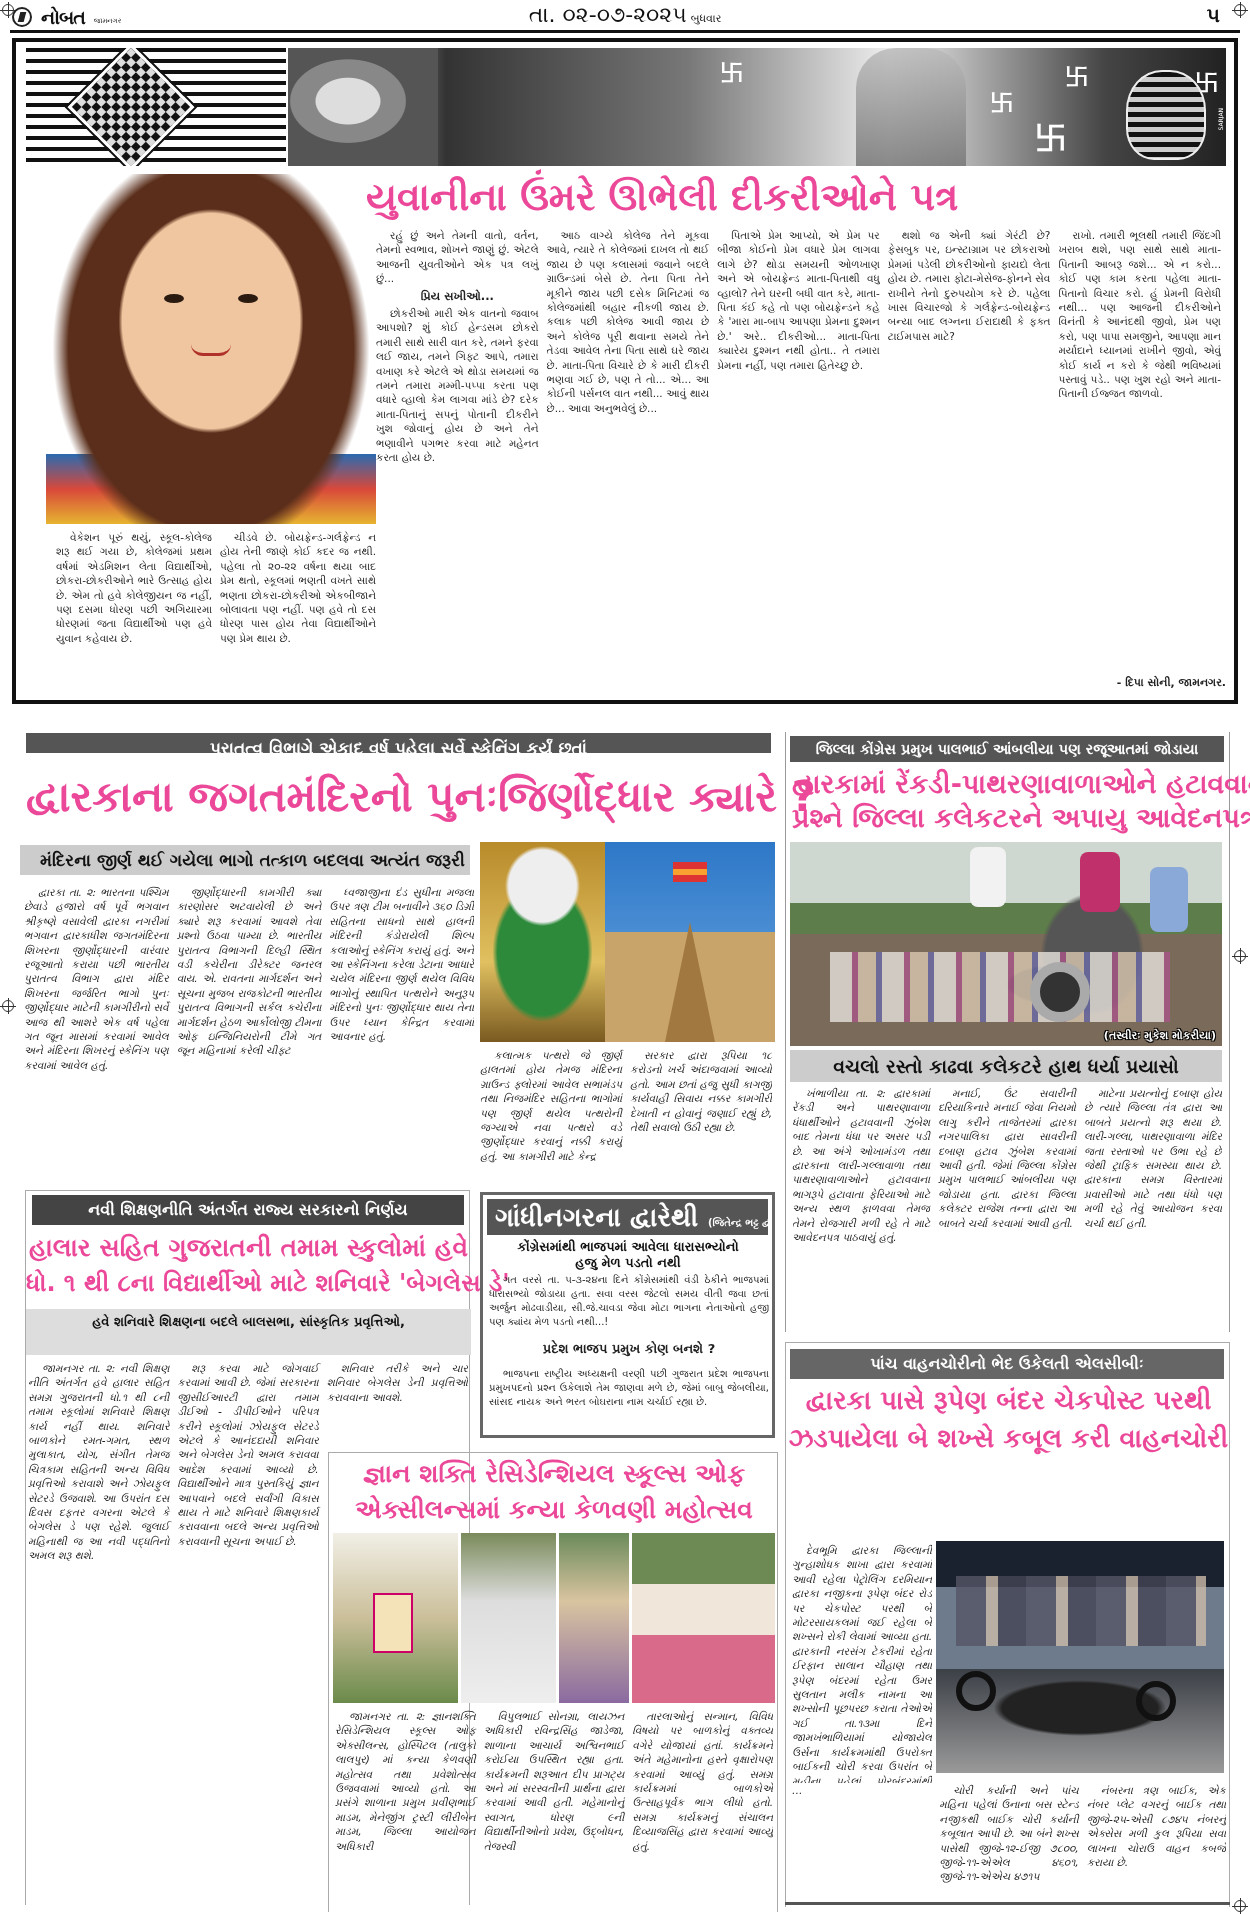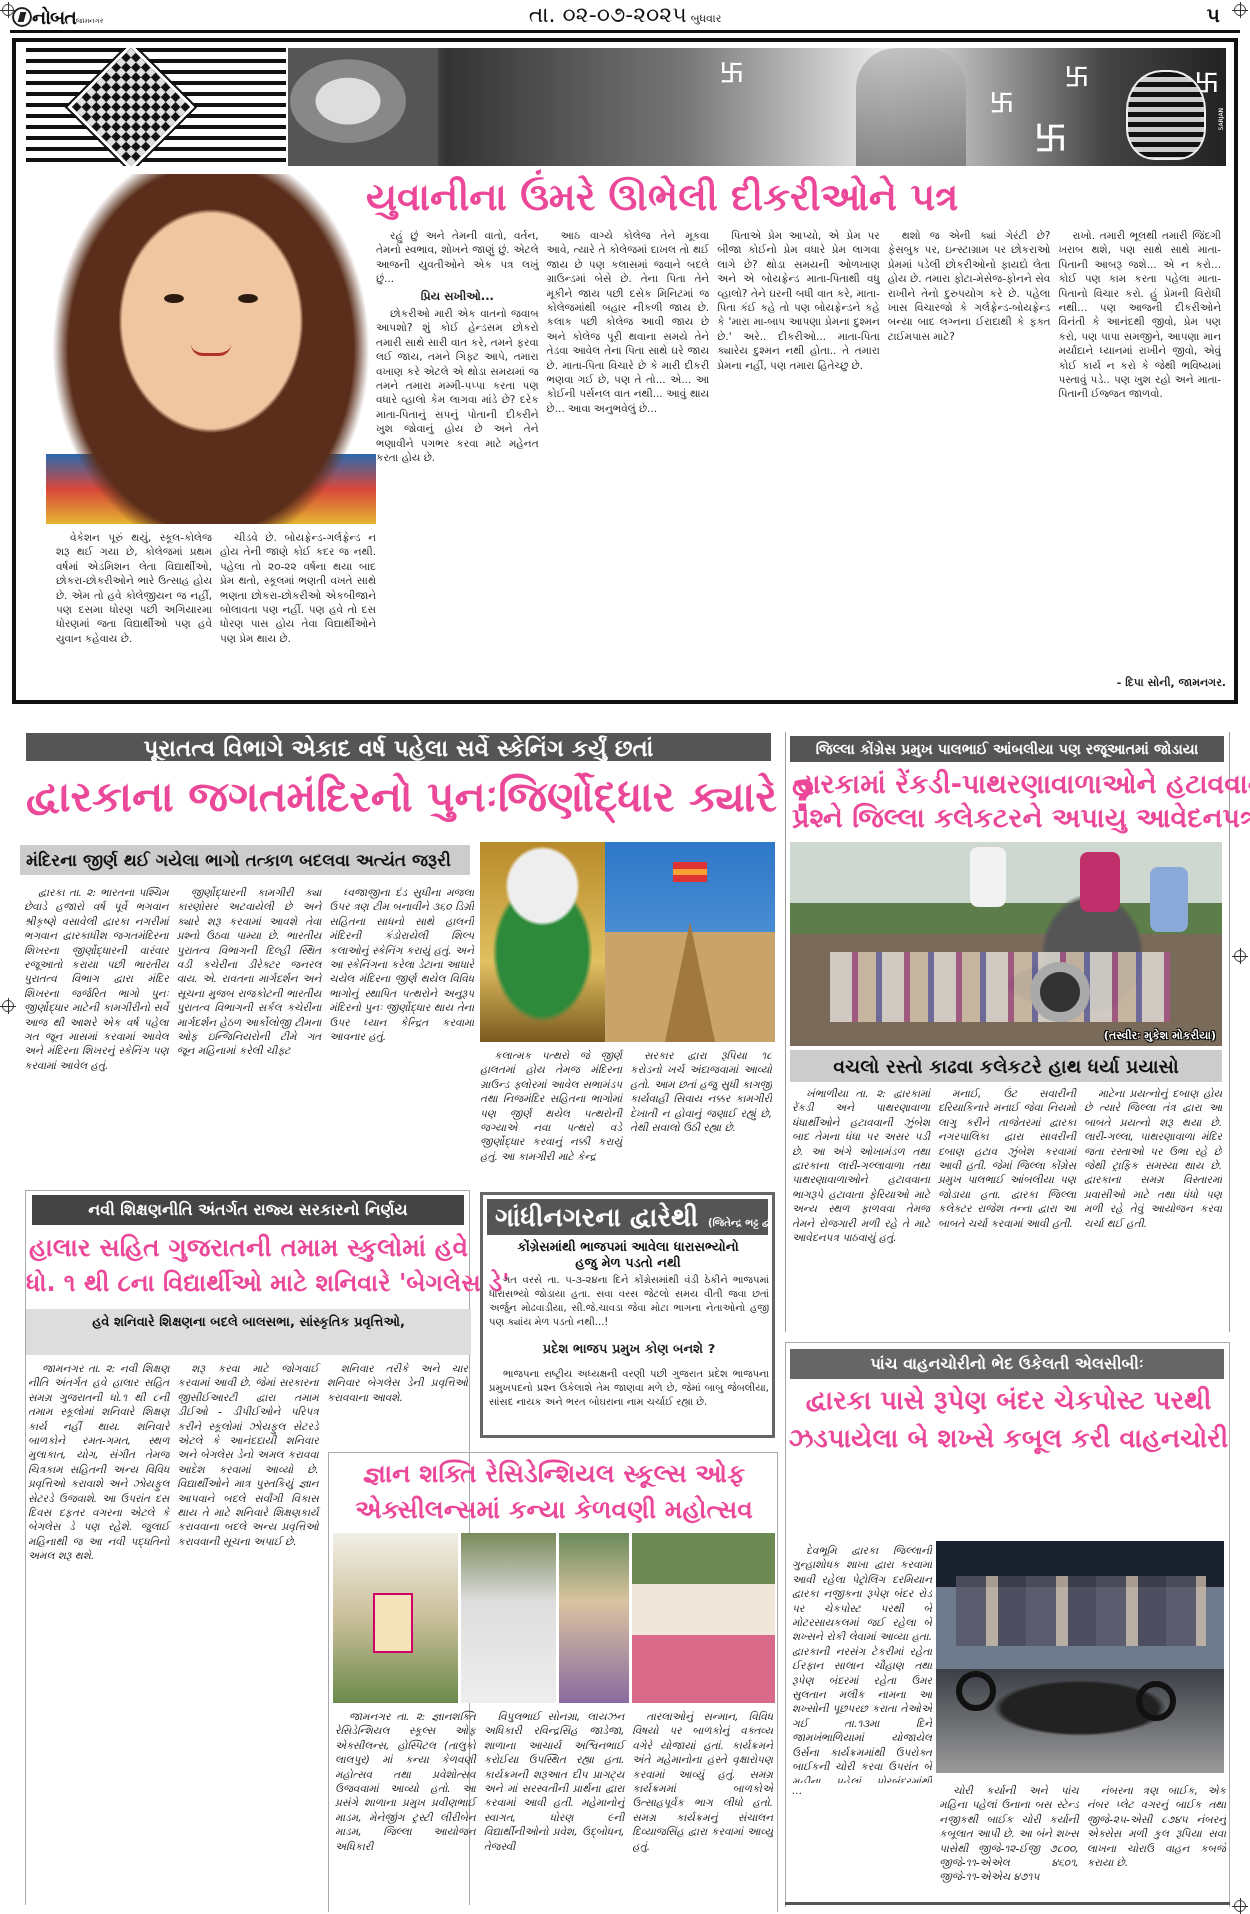--- a/index.html
+++ b/index.html
@@ -6,21 +6,21 @@
   html, body { width: 1250px; height: 1914px; background: #fff; overflow: hidden; }
   body { font-family: "DejaVu Sans", sans-serif; color: #111; position: relative; }
 
   .abs { position: absolute; }
 
   
   #masthead { left: 0; top: 0; width: 1250px; height: 40px; }
   .reg-mark { position: absolute; width: 12px; height: 12px; border: 1px solid #333; border-radius: 50%; }
   .reg-mark::before { content: ""; position: absolute; left: 5px; top: -3px; width: 1px; height: 16px; background: #333; }
   .reg-mark::after  { content: ""; position: absolute; top: 5px; left: -3px; height: 1px; width: 16px; background: #333; }
-  .logo { position: absolute; left: 12px; top: 3px; height: 28px; display: flex; align-items: center; gap: 0; }
+  .logo { position: absolute; left: 12px; top: 3px; height: 28px; display: flex; align-items: center; gap: 9px; }
   .logo-emblem { width: 20px; height: 20px; border-radius: 50%; border: 2px solid #222; position: relative; }
   .logo-emblem::after { content: ""; position: absolute; left: 5px; top: 3px; width: 6px; height: 10px; background: #222; transform: skewX(-15deg); }
   .logo-name { font-family: "DejaVu Sans", sans-serif; font-weight: 900; font-size: 19px; letter-spacing: -1px; }
   .logo-city { font-size: 7px; margin-top: 8px; }
   .date-line { position: absolute; left: 0; right: 0; top: 2px; text-align: center; font-size: 22px; font-weight: 400; }
   .date-line .day { font-size: 11px; margin-left: 4px; }
   .page-no { position: absolute; right: 30px; top: 3px; font-size: 20px; font-weight: 700; }
   .rule-thick { position: absolute; left: 10px; right: 10px; height: 3px; background: #111; }
 
   
@@ -129,23 +129,23 @@
     <div>
         <p>ચીડવે છે. બોયફ્રેન્ડ-ગર્લફ્રેન્ડ ન હોય તેની જાણે કોઈ કદર જ નથી. પહેલા તો ૨૦-૨૨ વર્ષના થયા બાદ પ્રેમ થતો, સ્કૂલમાં ભણતી વખતે સાથે ભણતા છોકરા-છોકરીઓ એકબીજાને બોલાવતા પણ નહીં. પણ હવે તો દસ ધોરણ પાસ હોય તેવા વિદ્યાર્થીઓને પણ પ્રેમ થાય છે.</p>
       </div>
   </div>
   <div class="cols" style="left:1050px;top:630px;width:160px;height:26px;grid-template-columns:1fr;">
     <p class="byline">- દિપા સોની, જામનગર.</p>
   </div>
 </div>
 
 <div class="abs" style="left:20px;top:730px;width:755px;height:450px;">
-  <div class="kicker-bar" style="left:6px;top:3px;width:745px;height:28px;font-size:23px;line-height:30px;">પૂરાતત્વ વિભાગે એકાદ વર્ષ પહેલા સર્વે સ્કેનિંગ કર્યું છતાં</div>
+  <div class="kicker-bar" style="left:6px;top:3px;width:745px;height:20px;font-size:17px;line-height:30px;">પૂરાતત્વ વિભાગે એકાદ વર્ષ પહેલા સર્વે સ્કેનિંગ કર્યું છતાં</div>
   <div class="headline-big" style="left:6px;top:46px;font-size:42px;">દ્વારકાના જગતમંદિરનો પુનઃજિર્ણોદ્ધાર ક્યારે ?</div>
-  <div class="subdeck-bar" style="left:0;top:115px;width:450px;height:30px;font-size:17px;line-height:30px;padding-left:6px;">મંદિરના જીર્ણ થઈ ગયેલા ભાગો તત્કાળ બદલવા અત્યંત જરૂરી</div>
+  <div class="subdeck-bar" style="left:0;top:115px;width:450px;height:30px;font-size:17px;line-height:30px;padding-left:20px;">મંદિરના જીર્ણ થઈ ગયેલા ભાગો તત્કાળ બદલવા અત્યંત જરૂરી</div>
 
   <div class="photo" style="left:460px;top:112px;width:125px;height:200px;background:
      radial-gradient(ellipse 30% 20% at 50% 22%, #eee 0 90%, transparent 100%),
      radial-gradient(ellipse 40% 35% at 50% 55%, #2c8a3a 0 90%, transparent 100%),
      linear-gradient(180deg,#b88a2a,#e0c060 60%,#7a5a20);"></div>
   <div class="photo" style="left:585px;top:112px;width:170px;height:200px;background:
      linear-gradient(180deg, transparent 0 45%, #c9a46a 45% 100%),
      linear-gradient(180deg, #2e78c8 0%, #6aa6e0 100%);">
      <div style="position:absolute;left:68px;top:20px;width:34px;height:20px;background:linear-gradient(180deg,#d33 0 33%,#f8a030 33% 66%,#d33 66%);"></div>
      <div style="position:absolute;left:60px;top:80px;width:50px;height:120px;background:#a07840;clip-path:polygon(50% 0,100% 100%,0 100%);"></div>

